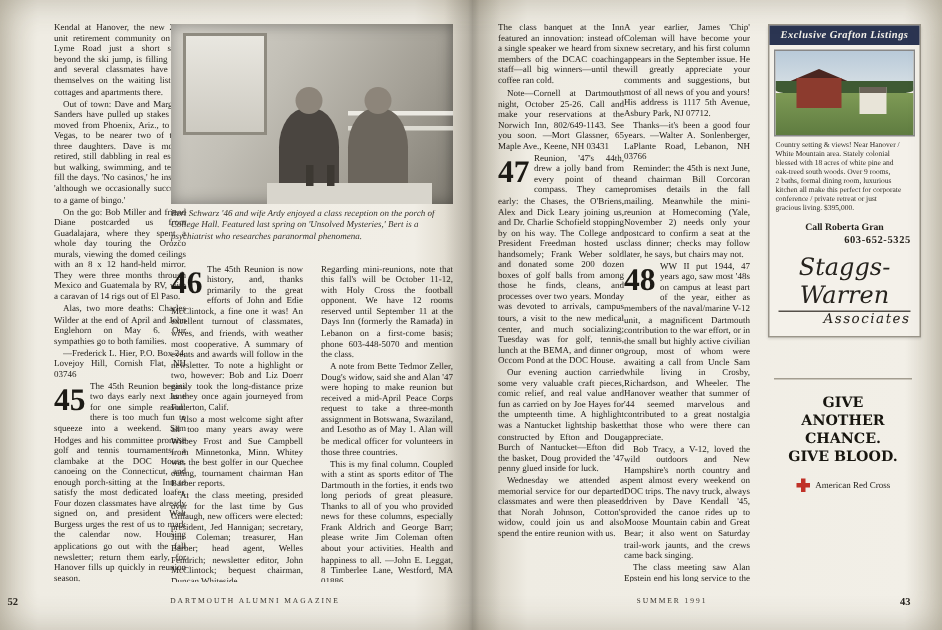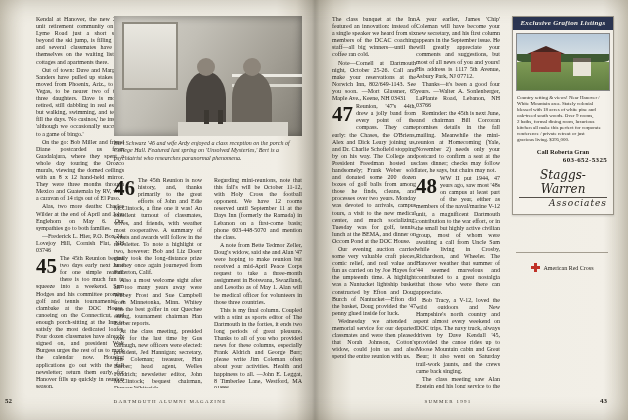--- a/index.html
+++ b/index.html
@@ -54,21 +54,21 @@
   .g-trees{position:absolute;left:0;top:20px;right:0;height:10px;background:#3f5a33;border-radius:0 0 40% 40%;}
   .g-field{position:absolute;left:0;top:28px;right:0;bottom:0;background:linear-gradient(#7e9a55,#5f7c40);}
   .g-barn{position:absolute;left:14px;top:18px;width:30px;height:20px;background:#8c3b2e;}
   .g-roof{position:absolute;left:10px;top:12px;width:38px;height:8px;background:#4a2620;clip-path:polygon(0 100%,50% 0,100% 100%);}
   .g-house{position:absolute;left:56px;top:24px;width:18px;height:14px;background:#e8e4d8;border-top:4px solid #6b6358;}
   .ad1-body{font-size:5px;line-height:6px;padding:1px 4px 3px;color:#2c2922;text-align:left;}
   .ad1-body .line{margin:0;}
   .ad1-call{font-size:6.5px;font-weight:700;text-align:center;padding:2px 0 1px;}
   .ad1-phone{font-size:7px;font-weight:700;text-align:center;letter-spacing:.4px;margin-left:44px;}
   .ad1-agency{margin:4px 6px 6px;text-align:center;}
-  .ad1-agency .a1{font-family:"DejaVu Serif",serif;font-style:italic;font-size:12px;
+  .ad1-agency .a1{font-family:"DejaVu Serif",serif;font-style:italic;font-size:16px;
     border-bottom:1px solid #55504a;padding-bottom:1px;}
   .ad1-agency .a2{font-family:"DejaVu Serif",serif;font-style:italic;font-size:9px;letter-spacing:1px;text-align:right;}
   .ad2{position:absolute;left:512px;top:252px;width:100px;text-align:center;}
   .ad2 .big{font-family:"DejaVu Serif",serif;font-weight:700;font-size:9.5px;line-height:12px;color:#17150f;}
   .ad2-org{display:flex;align-items:center;justify-content:center;gap:4px;margin-top:8px;}
   .cross{position:relative;width:9px;height:9px;}
   .cross::before{content:"";position:absolute;left:3px;top:0;width:3px;height:9px;background:#c03127;}
   .cross::after{content:"";position:absolute;left:0;top:3px;width:9px;height:3px;background:#c03127;}
   .ad2-orgname{font-size:6px;color:#26231e;}
   .ad2-rule{border-top:1px solid #a39d90;margin:0 4px 10px;}
@@ -152,20 +152,25 @@
     <div class="ad1-call">Call Roberta Gran</div>
     <div class="ad1-phone">603-652-5325</div>
     <div class="ad1-agency">
       <div class="a1">Staggs-Warren</div>
       <div class="a2">Associates</div>
     </div>
   </div>
 
   <div class="ad2">
     <div class="ad2-rule"></div>
+    <div class="big">
+        <div class="line">GIVE</div>
+        <div class="line">ANOTHER CHANCE.</div>
+        <div class="line">GIVE BLOOD.</div>
+      </div>
     <div class="ad2-org">
       <span class="cross"></span>
       <span class="ad2-orgname">American Red Cross</span>
     </div>
   </div>
 
   <div class="foot-title foot-title-right">SUMMER 1991</div>
   <div class="folio folio-right">43</div>
 
   <div class="gutter"></div>

